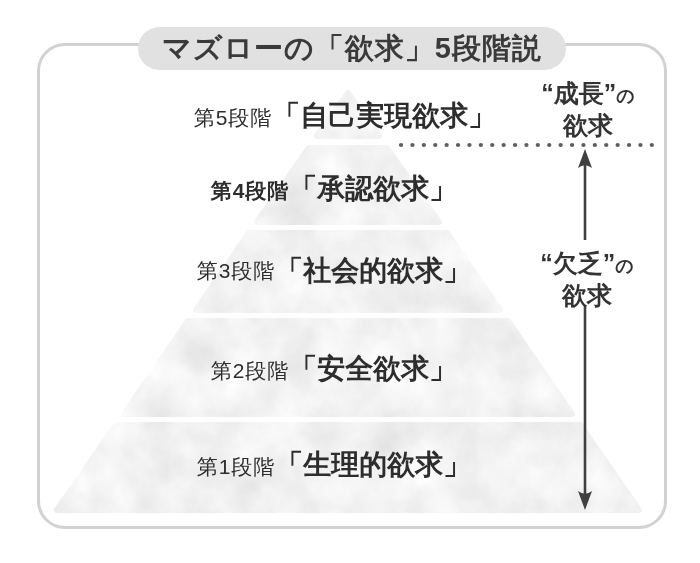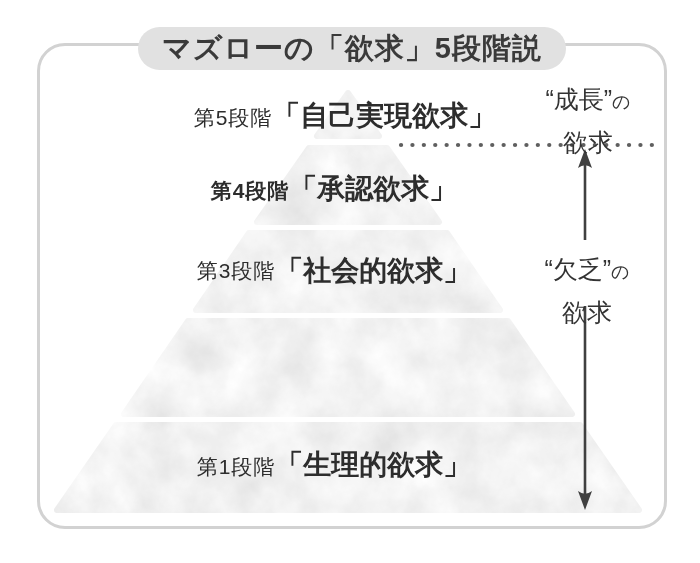--- a/index.html
+++ b/index.html
@@ -30,21 +30,21 @@
   .level-row{
     position:absolute;z-index:2;display:flex;align-items:baseline;
     white-space:nowrap;transform:translate(-50%,-50%);
   }
   .level-row .stage{font-size:21px;font-weight:500;letter-spacing:1px;}
   .level-row .need{font-size:28px;font-weight:700;letter-spacing:0px;}
   .level-row.bold .stage{font-weight:800;}
   .level-row.bold .need{font-weight:900;}
   .anno{
     position:absolute;z-index:2;transform:translateX(-50%);
-    text-align:center;line-height:40px;font-size:25px;font-weight:400;
+    text-align:center;line-height:29px;font-size:25px;font-weight:700;
     white-space:nowrap;color:#333;
   }
   .anno .particle{font-size:18px;}
 </style>
 </head>
 <body>
 
 <div class="canvas">
 
   <div class="frame"></div>
@@ -94,20 +94,24 @@
   <div class="level-row bold" style="left:334px;top:189px;">
     <span class="stage">第4段階</span>
     <span class="need">「承認欲求」</span>
   </div>
 
   <div class="level-row" style="left:334px;top:271px;align-items:center;">
     <span class="stage">第3段階</span>
     <span class="need">「社会的欲求」</span>
   </div>
 
+  <div class="level-row" style="left:334px;top:369px;">
+    <span class="stage">第2段階</span>
+    <span class="need">「安全欲求」</span>
+  </div>
 
   <div class="level-row" style="left:334px;top:465px;">
     <span class="stage">第1段階</span>
     <span class="need">「生理的欲求」</span>
   </div>
 
   <div class="anno" style="left:588px;top:79px;">
     <div><span>“成長”</span><span class="particle">の</span></div>
     <div>欲求</div>
   </div>

